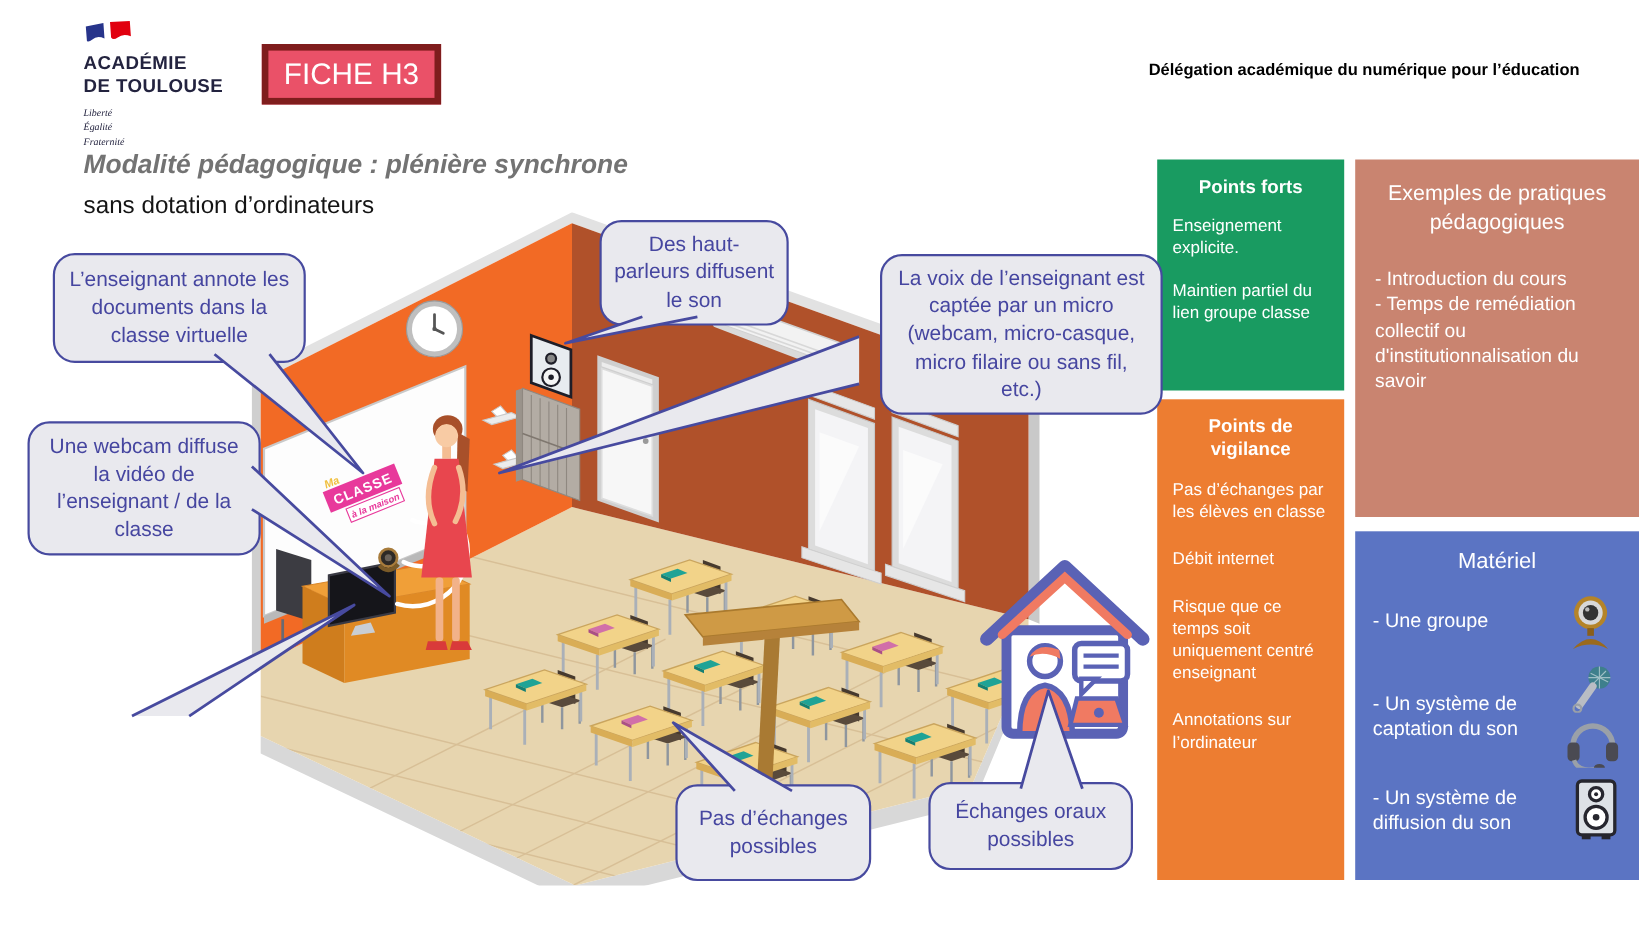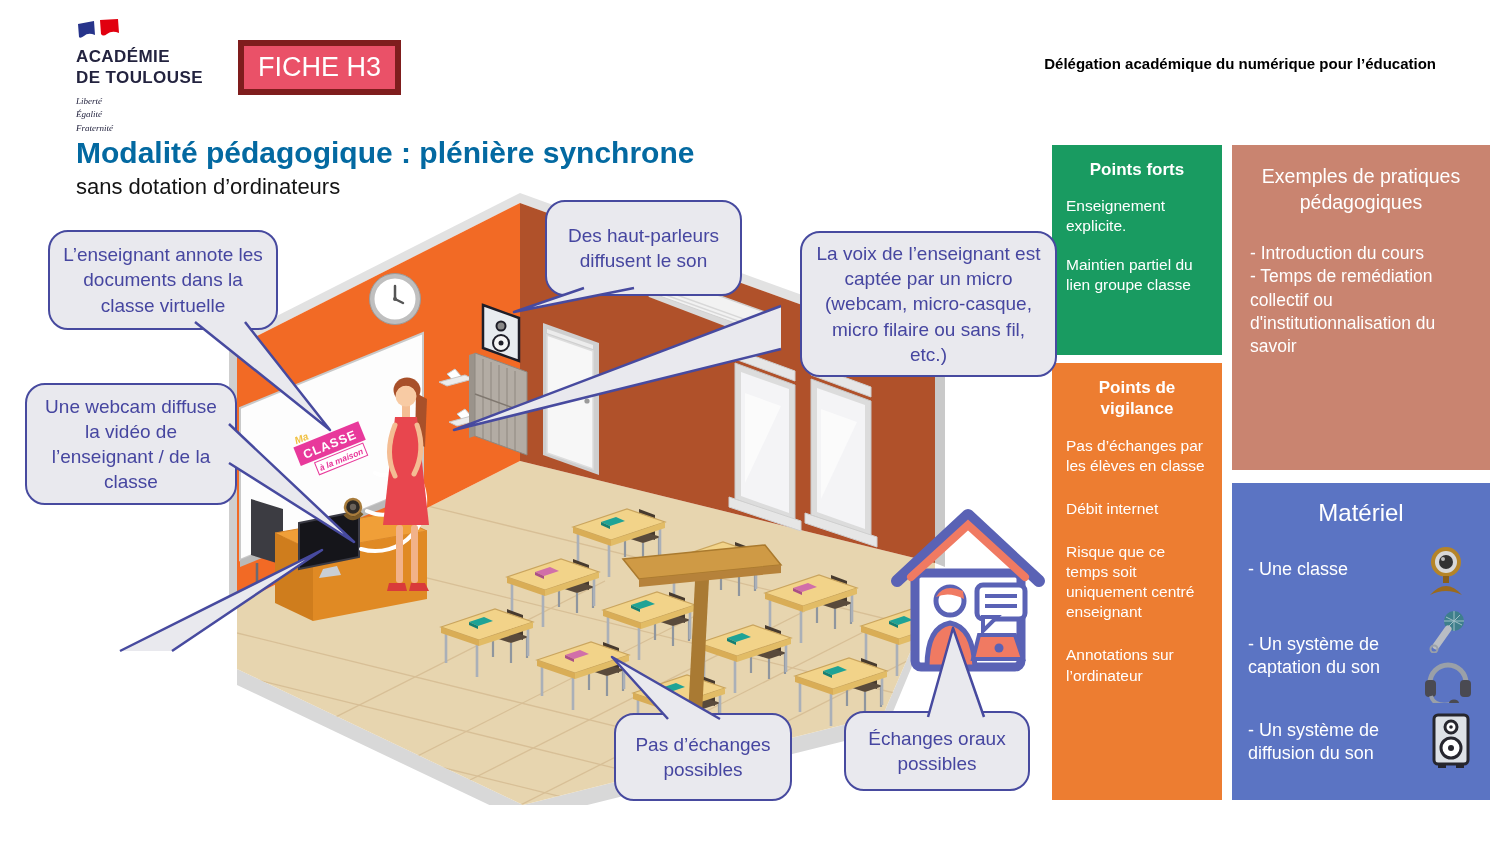--- a/index.html
+++ b/index.html
@@ -7,51 +7,51 @@
           font-family:"Liberation Sans","DejaVu Sans",sans-serif;}
   
   .logo{position:absolute;left:76px;top:18px;color:#23233f;z-index:6;}
   .logo .l1,.logo .l2{font-weight:bold;font-size:17px;letter-spacing:.4px;line-height:1.25;}
   .motto{margin-top:6px;font-family:"Liberation Serif","DejaVu Serif",serif;font-style:italic;
          font-size:9px;line-height:1.5;color:#23233f;}
   .badge{position:absolute;left:238px;top:40px;width:163px;height:55px;background:#ea5168;
          border:6px solid #7f1d1d;box-sizing:border-box;display:flex;align-items:center;
          justify-content:center;color:#fff;font-size:27px;z-index:6;}
   .org{position:absolute;right:66px;top:55px;font-size:15px;font-weight:bold;color:#000;z-index:6;}
-  .title{position:absolute;left:76px;top:136px;margin:0;font-size:30px;font-weight:bold;color:#0369a1;z-index:6;}
+  .title{position:absolute;left:76px;top:136px;margin:0;font-size:24px;font-weight:bold;color:#737373;z-index:6;font-style:italic;}
   .subtitle{position:absolute;left:76px;top:174px;font-size:22px;color:#141414;z-index:6;}
   
   .room{position:absolute;left:225px;top:193px;z-index:1;}
   .house{position:absolute;left:889px;top:501px;z-index:3;}
   .tails{position:absolute;left:0;top:0;z-index:5;pointer-events:none;}
   .tail{fill:#e9e9ee;stroke:#474a9f;stroke-width:2.5;stroke-linejoin:round;}
   
   .bubble{position:absolute;z-index:4;background:#e9e9ee;border:2.5px solid #474a9f;border-radius:20px;
           color:#4646a0;display:flex;align-items:center;justify-content:center;text-align:center;
           font-size:19px;line-height:1.32;padding:6px 10px;box-sizing:border-box;}
   .b1{left:48px;top:230px;width:230px;height:100px;}
   .b2{left:25px;top:383px;width:212px;height:122px;}
   .b3{left:18px;top:645px;width:302px;height:167px;border-radius:24px;}
-  .b4{left:545px;top:200px;width:197px;height:96px;}
+  .b4{left:545px;top:200px;width:172px;height:96px;}
   .b5{left:800px;top:231px;width:257px;height:146px;justify-content:flex-end;}
   .b6{left:614px;top:713px;width:178px;height:88px;}
   .b7{left:844px;top:711px;width:186px;height:80px;}
   
   .panel{position:absolute;color:#fff;box-sizing:border-box;z-index:2;}
   .p-green{left:1052px;top:145px;width:170px;height:210px;background:#199b61;padding:12px 14px;}
   .p-orange{left:1052px;top:363px;width:170px;height:437px;background:#ed7d31;padding:12px 14px;}
   .p-salmon{left:1232px;top:145px;width:258px;height:325px;background:#c98470;padding:16px 18px;}
   .p-blue{left:1232px;top:483px;width:258px;height:317px;background:#5b74c3;padding:12px 16px;}
   .p-green h2,.p-orange h2{margin:2px 0 16px;text-align:center;font-size:17px;line-height:1.25;}
   .p-green p,.p-orange p{margin:0 0 18px;font-size:15.5px;line-height:1.3;}
   .p-orange h2{}
   .p-orange p{margin-bottom:23px;}
   .p-salmon h2{margin:2px 0 26px;text-align:center;font-weight:normal;font-size:19.5px;line-height:1.35;}
   .p-salmon p{margin:0;font-size:17.5px;line-height:1.34;}
-  .p-blue h2{margin:4px 0 14px;text-align:center;font-weight:normal;font-size:24px;}
+  .p-blue h2{margin:4px 0 14px;text-align:center;font-weight:normal;font-size:20px;}
   .mrow{display:flex;justify-content:space-between;align-items:center;margin-bottom:10px;}
   .mlabel{font-size:18px;line-height:1.3;width:152px;}
   .mstack{display:flex;flex-direction:column;align-items:center;gap:2px;}
 </style>
 </head>
 <body>
 
 <div class="canvas">
 
   <div class="logo">
@@ -339,21 +339,21 @@
 
   <div class="panel p-salmon">
     <h2>Exemples de pratiques pédagogiques</h2>
     <p>- Introduction du cours</p>
     <p>- Temps de remédiation collectif ou d'institutionnalisation du savoir</p>
   </div>
 
   <div class="panel p-blue">
     <h2>Matériel</h2>
     <div class="mrow">
-      <div class="mlabel">- Une classe</div>
+      <div class="mlabel">- Une groupe</div>
       <svg width="56" height="58" viewBox="0 0 56 58">
         <circle cx="28" cy="21" r="15" fill="#b58428"></circle>
         <circle cx="28" cy="21" r="11" fill="#d8d8d8"></circle>
         <circle cx="28" cy="21" r="7" fill="#333"></circle>
         <circle cx="25" cy="18" r="2" fill="#bbb"></circle>
         <rect x="25" y="35" width="6" height="7" fill="#8a5f1a"></rect>
         <path d="M12,54 Q28,36 44,54 Q28,46 12,54 Z" fill="#9a6a1e"></path>
       </svg>
     </div>
     <div class="mrow">

